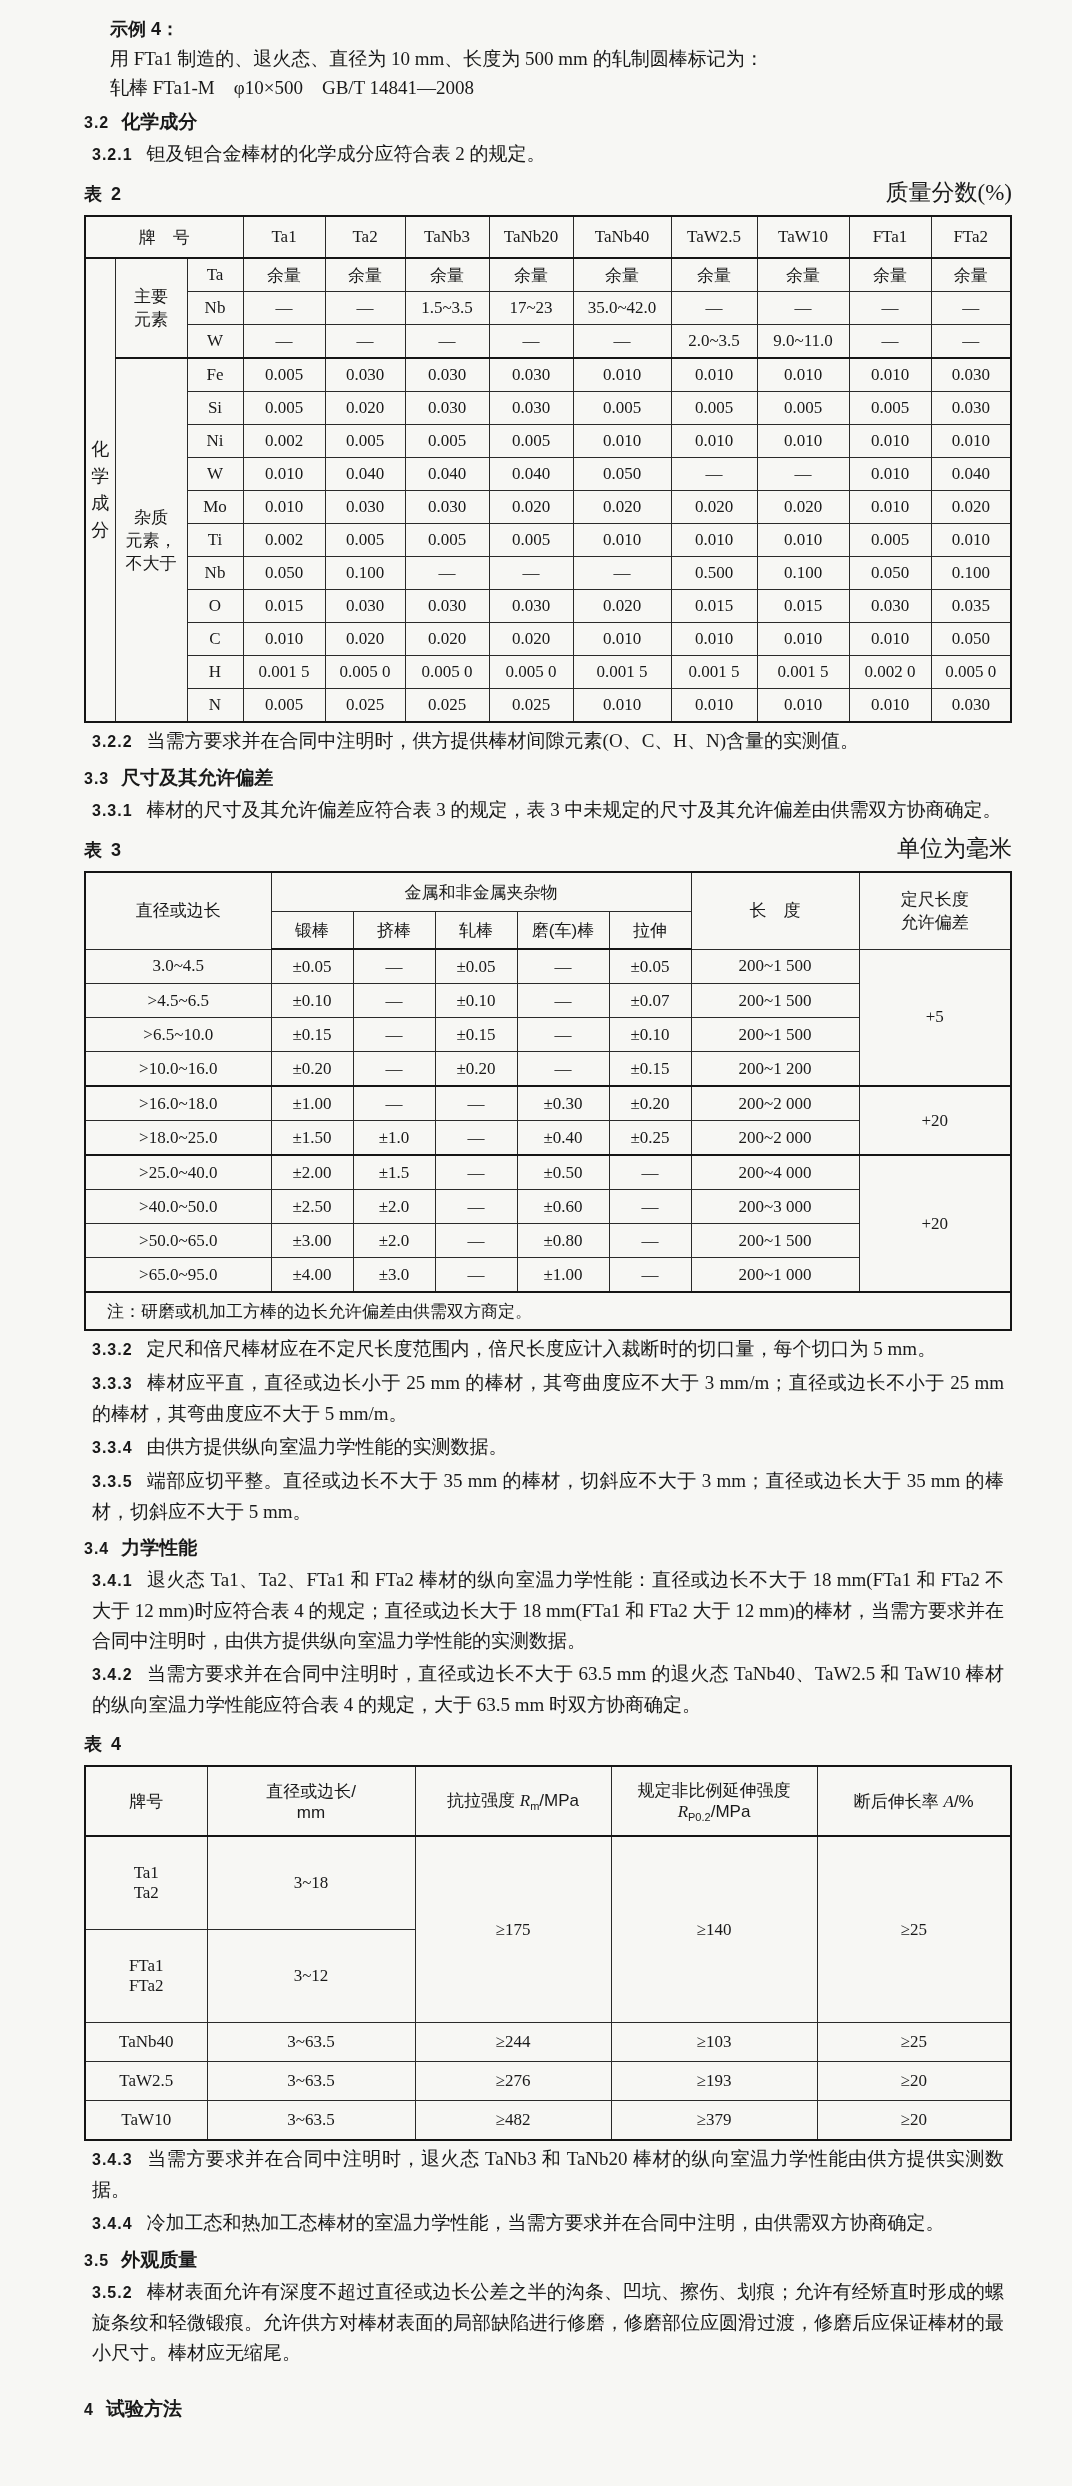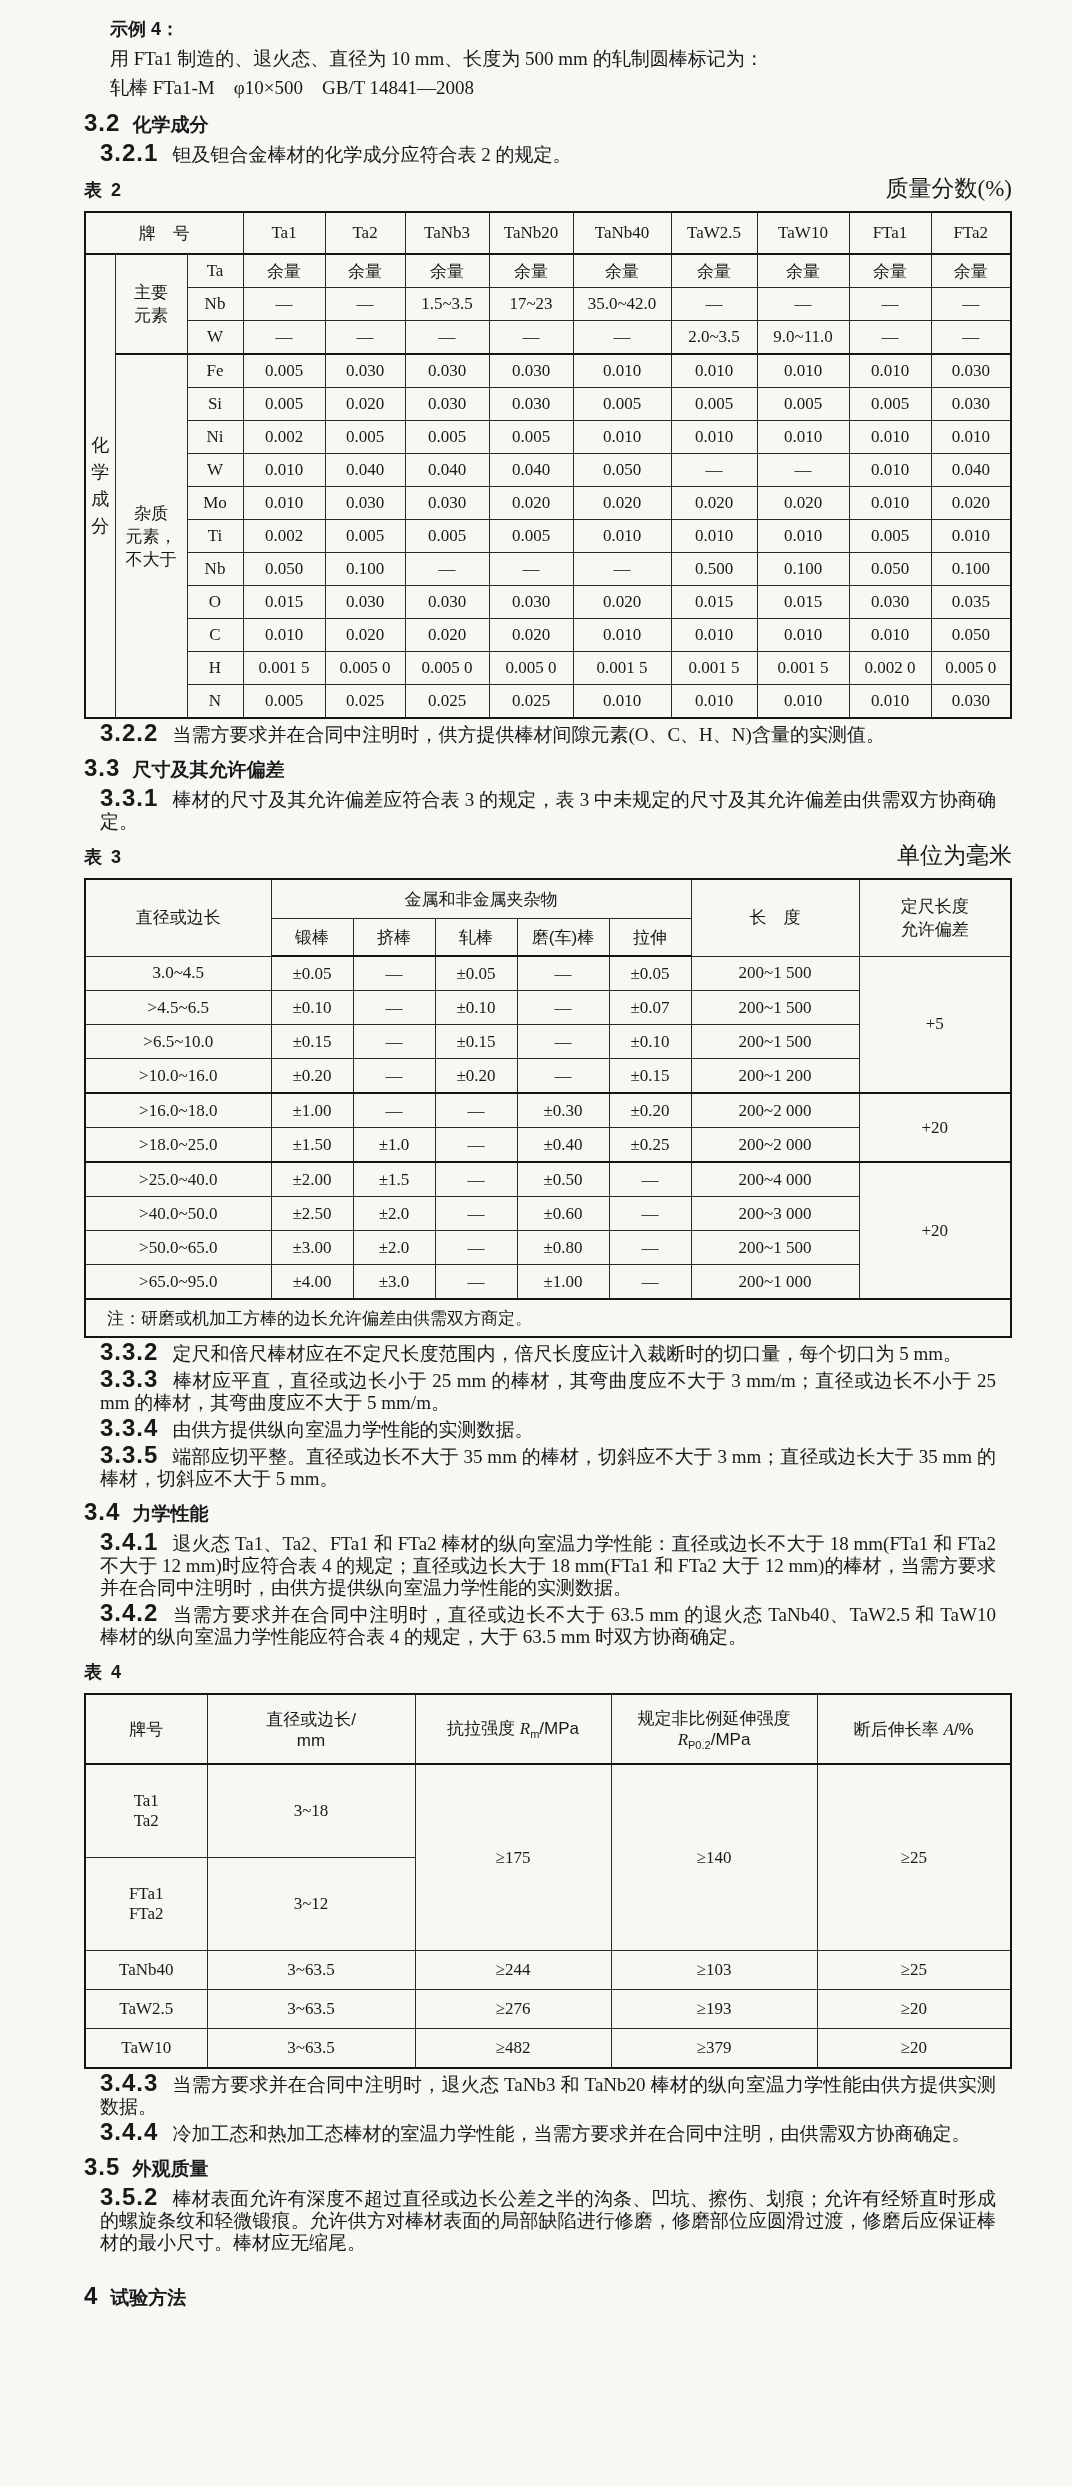--- a/index.html
+++ b/index.html
@@ -2,27 +2,27 @@
 <html><head>
 <meta charset="utf-8">
 <style>
   html,body{margin:0;padding:0;background:#ecece9;}
   .page{
     width:1072px; min-height:2486px; box-sizing:border-box;
     margin:0 auto; background:#f7f7f4; color:#191919;
     padding:14px 60px 40px 84px;
     font-family:"Liberation Serif","DejaVu Serif",serif;
   }
-  .para{font-size:19px;line-height:22px;margin:3px 16px;text-align:justify;}
+  .para{font-size:19px;line-height:30px;margin:3px 8px;text-align:justify;}
   .example{margin-left:26px;}
   .example .para{line-height:27px;margin:2px 0;}
   .bold{font-weight:700;font-family:"Liberation Sans","DejaVu Sans",sans-serif;font-size:18px;}
   .num{
     font-family:"Liberation Sans","DejaVu Sans",sans-serif;
-    font-weight:700;margin-right:14px;letter-spacing:1px;font-size:24px;
+    font-weight:700;margin-right:14px;letter-spacing:1px;font-size:16px;
   }
   .h{font-size:19px;font-weight:700;font-family:"Liberation Sans","DejaVu Sans",sans-serif;margin:8px 0 4px;}
   .h .num{margin-right:12px;}
   .chapter{margin:28px 0 20px;}
   .caption-row{position:relative;text-align:left;margin:12px 0 7px;height:26px;}
   .cap{font-weight:700;font-family:"Liberation Sans","DejaVu Sans",sans-serif;font-size:18px;letter-spacing:2px;}
   .unit{position:absolute;right:0;bottom:0;font-size:23px;font-weight:400;font-family:"Liberation Serif","DejaVu Serif",serif;}
   table.t{border-collapse:collapse;width:100%;table-layout:fixed;border:2px solid #151515;font-size:17px;}
   table.t td, table.t th{
     border:1px solid #2a2a2a;text-align:center;vertical-align:middle;

